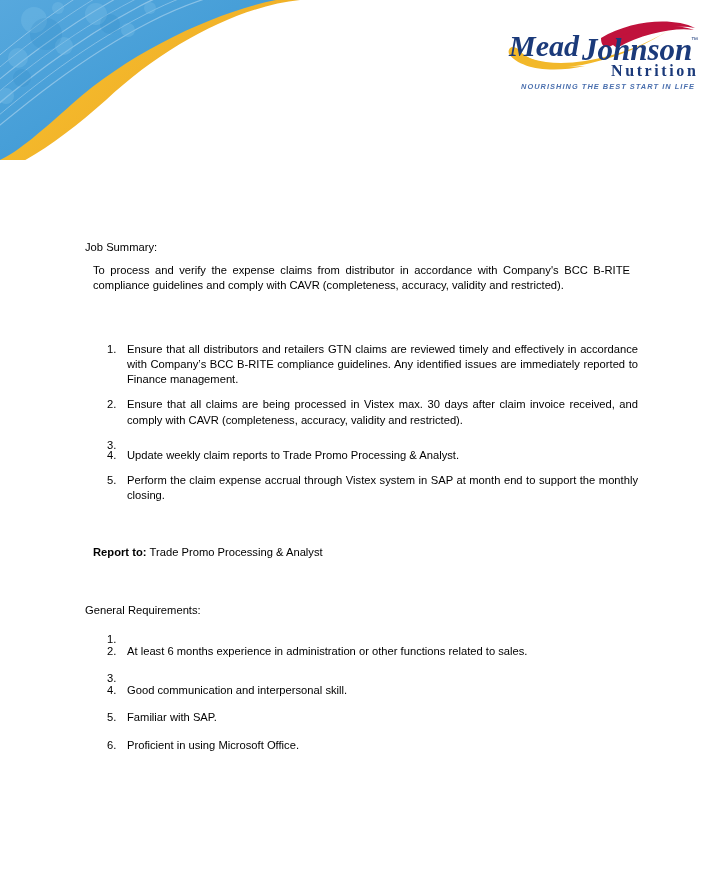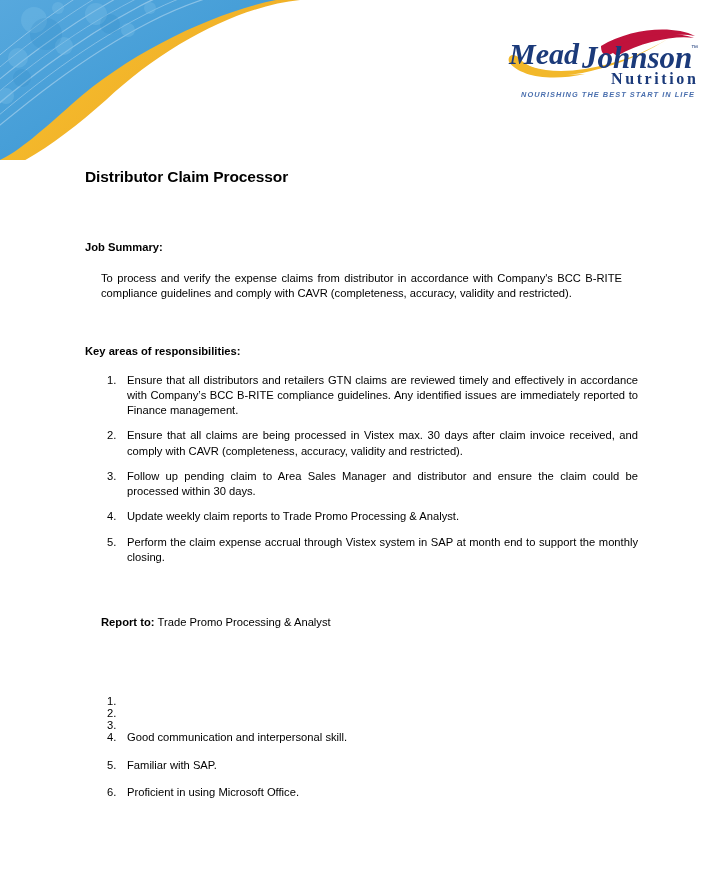--- a/index.html
+++ b/index.html
@@ -26,21 +26,21 @@
   }
   #header-swoosh-svg {
     position: absolute;
     left: 0; top: 0;
   }
 
   
   #logo {
     position: absolute;
     right: 18px;
-    top: 24px;
+    top: 16px;
     width: 200px;
     height: 78px;
     margin-left: 44px;
   }
   #logo-svg { display: block; }
 
   
   #doc-body {
     position: absolute;
     left: 85px;
@@ -54,28 +54,28 @@
     line-height: 1.42;
     letter-spacing: -0.1px;
     margin: 0;
   }
 
   .section {
     margin-top: 0;
   }
   .section-heading {
     font-size: 11.2px;
-    font-weight: bold;
+    font-weight: normal;
     margin: 0;
     line-height: 1.35;
   }
   .body-text {
     font-size: 11.2px;
     line-height: 1.36;
-    margin: 16px;
+    margin: 8px;
     text-align: justify;
   }
   .inline-label {
     font-weight: bold;
   }
 
   ol.num-list {
     list-style: none;
     margin: 0;
     padding: 0;
@@ -178,50 +178,48 @@
 
     <text x="106" y="60" font-family="'Liberation Serif', serif" font-size="16" font-weight="bold" fill="#1b3a7a" letter-spacing="2.6">Nutrition</text>
 
     <text x="16" y="73" font-family="'Liberation Sans', sans-serif" font-size="7.4" font-style="italic" font-weight="bold" fill="#4a6fae" letter-spacing="1.05">NOURISHING THE BEST START IN LIFE</text>
   </svg>
 </div>
 
 <div id="doc-body">
 
   <h1 class="doc-title">
-    <span>Distributor Claim Processor</span><br>
+    <br>
   </h1>
 
   <div class="spacer-30"></div>
   <div class="spacer-22"></div>
 
   <div class="section">
     <div class="section-heading">Job Summary:</div>
     <p class="body-text">To process and verify the expense claims from distributor in accordance with Company's BCC B-RITE compliance guidelines and comply with CAVR (completeness, accuracy, validity and restricted).</p>
   </div>
 
   <div class="spacer-26"></div>
 
   <div class="section">
-    <div class="section-heading">Key areas of responsibilities:</div>
     <div class="spacer-14"></div>
     <ol class="num-list">
       <li>
         <span class="marker">1.</span>
         <span>Ensure that all distributors and retailers GTN claims are reviewed timely and effectively in accordance with Company’s BCC B-RITE compliance guidelines. Any identified issues are immediately reported to Finance management.</span>
       </li>
       <div class="spacer-10"></div>
       <li>
         <span class="marker">2.</span>
         <span>Ensure that all claims are being processed in Vistex max. 30 days after claim invoice received, and comply with CAVR (completeness, accuracy, validity and restricted).</span>
       </li>
       <div class="spacer-10"></div>
       <li>
         <span class="marker">3.</span>
-        <span>Follow up pending claim to Area Sales Manager and distributor and ensure the claim could be processed within 30 days.</span>
       </li>
       <div class="spacer-10"></div>
       <li>
         <span class="marker">4.</span>
         <span>Update weekly claim reports to Trade Promo Processing &amp; Analyst.</span>
       </li>
       <div class="spacer-10"></div>
       <li>
         <span class="marker">5.</span>
         <span>Perform the claim expense accrual through Vistex system in SAP at month end to support the monthly closing.</span>
@@ -233,28 +231,30 @@
   <div class="spacer-8"></div>
 
   <p class="body-text">
     <span class="inline-label">Report to:</span><span>&nbsp;</span><span>Trade Promo Processing &amp; Analyst</span>
   </p>
 
   <div class="spacer-26"></div>
   <div class="spacer-8"></div>
 
   <div class="section">
+    <div class="section-heading">General Requirements:</div>
     <div class="spacer-14"></div>
     <ol class="num-list tight">
       <li>
         <span class="marker">1.</span>
       </li>
       <div class="spacer-12"></div>
       <li>
         <span class="marker">2.</span>
+        <span>At least 6 months experience in administration or other functions related to sales.</span>
       </li>
       <div class="spacer-12"></div>
       <li style="text-align: justify;">
         <span class="marker">3.</span>
       </li>
       <div class="spacer-12"></div>
       <li>
         <span class="marker">4.</span>
         <span>Good communication and interpersonal skill.</span>
       </li>

